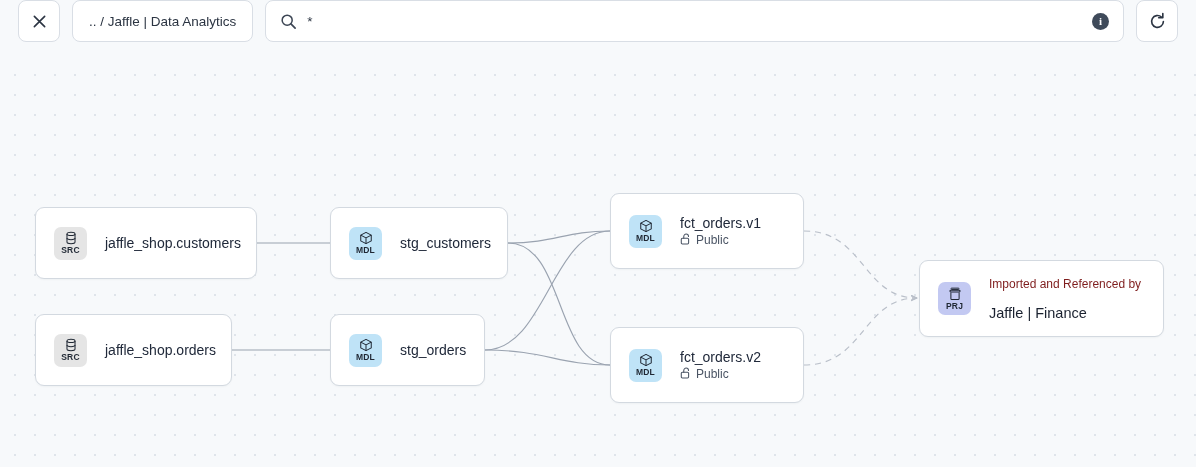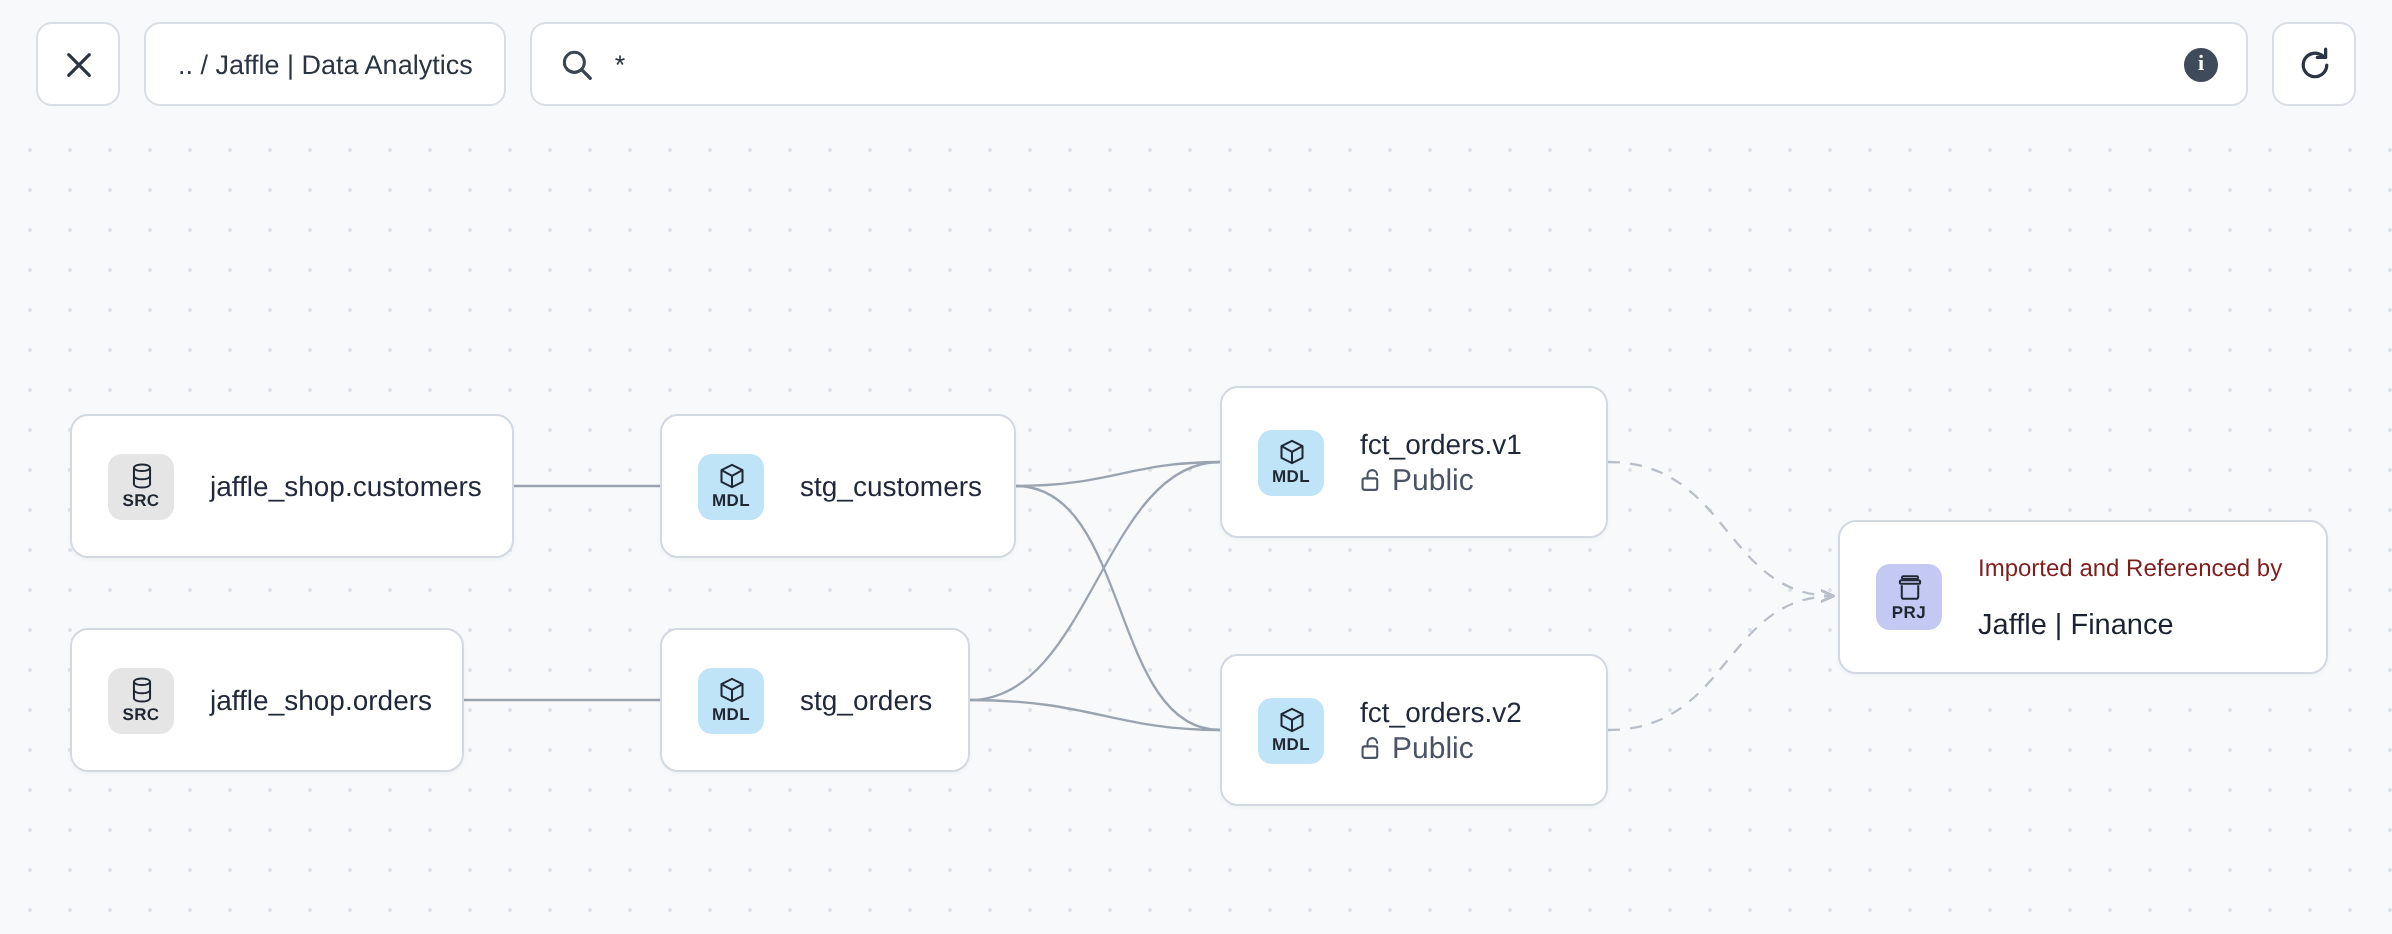--- a/index.html
+++ b/index.html
@@ -19,21 +19,20 @@
   }
 
   
   .toolbar {
     position: absolute;
     top: 0; left: 0;
     width: 1196px;
     height: 64px;
     background: #f7f9fb;
     display: flex;
-    align-items: center;
     padding: 0 18px;
     gap: 12px;
     z-index: 20;
   }
 
   .tb-btn {
     height: 42px;
     min-width: 42px;
     background: #ffffff;
     border: 1px solid #d9dee5;
@@ -155,24 +154,23 @@
   .badge-mdl { background: #bfe3f7; }
   .badge-prj { background: #c3c9f2; }
 
   .node-text { display: flex; flex-direction: column; gap: 2px; min-width: 0; }
   .node-title {
     font-size: 14px;
     color: #20293a;
     white-space: nowrap;
   }
   .node-sub {
-    font-size: 15px;
+    font-size: 12px;
     color: #4a5464;
     display: flex;
-    align-items: center;
     gap: 5px;
     white-space: nowrap;
   }
   .node-pre {
     font-size: 12px;
     color: #7f1d1d;
     white-space: nowrap;
   }
   .node-main {
     font-size: 14.5px;

